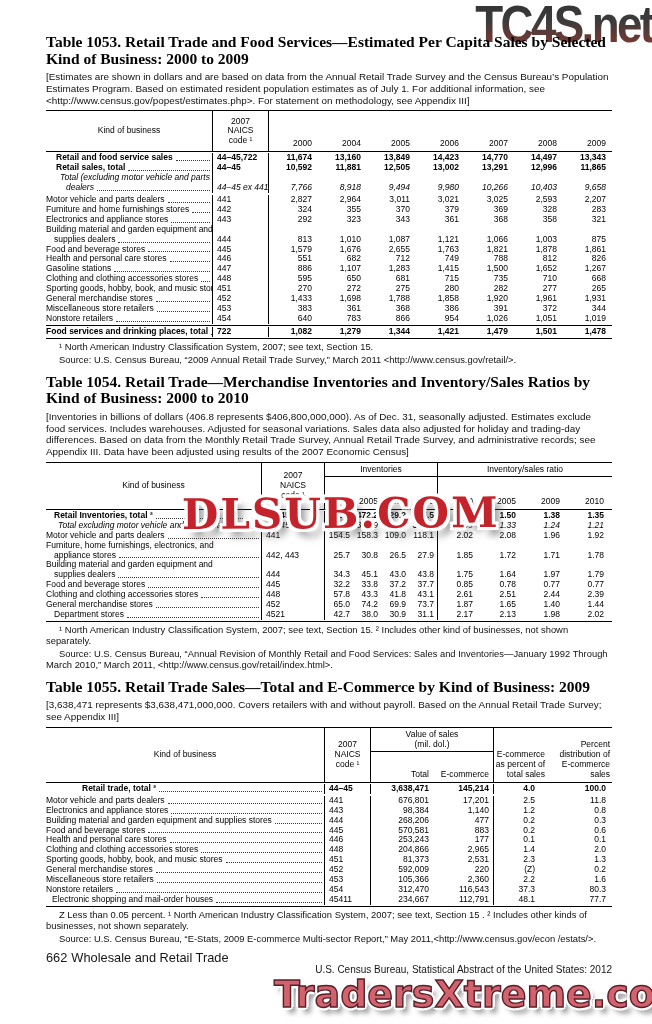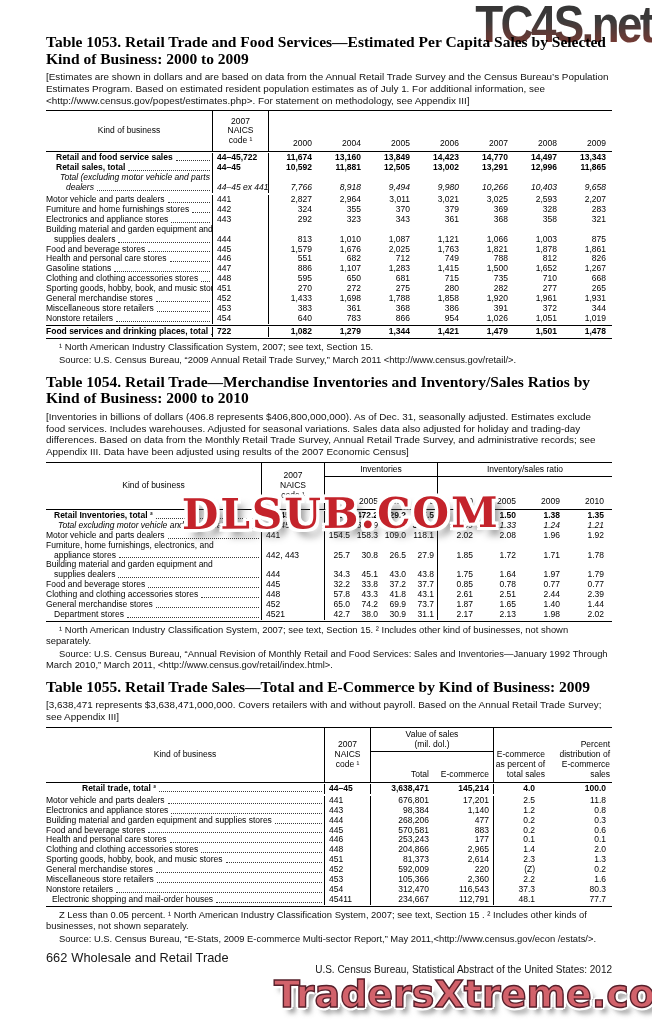--- a/index.html
+++ b/index.html
@@ -233,21 +233,21 @@
             <div class="c-label" style="width: 167px;">
               <div class="lline lmain">
                 <span style="padding-left: 0px;">Food and beverage stores</span>
                 <span class="dots"></span>
               </div>
             </div>
             <div class="c-naics" style="width: 56px;">445</div>
             <div class="vgrp" style="width: 343px;">
               <div class="num" style="width: 49px; padding-right: 6px;">1,579</div>
               <div class="num" style="width: 49px; padding-right: 6px;">1,676</div>
-              <div class="num" style="width: 49px; padding-right: 6px;">2,025</div>
+              <div class="num" style="width: 49px; padding-right: 6px;">2,655</div>
               <div class="num" style="width: 49px; padding-right: 6px;">1,763</div>
               <div class="num" style="width: 49px; padding-right: 6px;">1,821</div>
               <div class="num" style="width: 49px; padding-right: 6px;">1,878</div>
               <div class="num" style="width: 49px; padding-right: 6px;">1,861</div>
             </div>
           </div>
           <div class="trow">
             <div class="c-label" style="width: 167px;">
               <div class="lline lmain">
                 <span style="padding-left: 0px;">Health and personal care stores</span>
@@ -781,21 +781,21 @@
           <div class="trow">
             <div class="c-label" style="width: 279px;">
               <div class="lline lmain">
                 <span style="padding-left: 0px;">Sporting goods, hobby, book, and music stores</span>
                 <span class="dots"></span>
               </div>
             </div>
             <div class="c-naics" style="width: 46px;">451</div>
             <div class="vgrp brline" style="width: 123px;">
               <div class="num" style="width: 64px; padding-right: 6px;">81,373</div>
-              <div class="num" style="width: 58px; padding-right: 4px;">2,614</div>
+              <div class="num" style="width: 58px; padding-right: 4px;">2,531</div>
             </div>
             <div class="vgrp" style="width: 118px;">
               <div class="num" style="width: 55px; padding-right: 14px;">2.3</div>
               <div class="num" style="width: 63px; padding-right: 6px;">1.3</div>
             </div>
           </div>
           <div class="trow">
             <div class="c-label" style="width: 279px;">
               <div class="lline lmain">
                 <span style="padding-left: 0px;">General merchandise stores</span>

